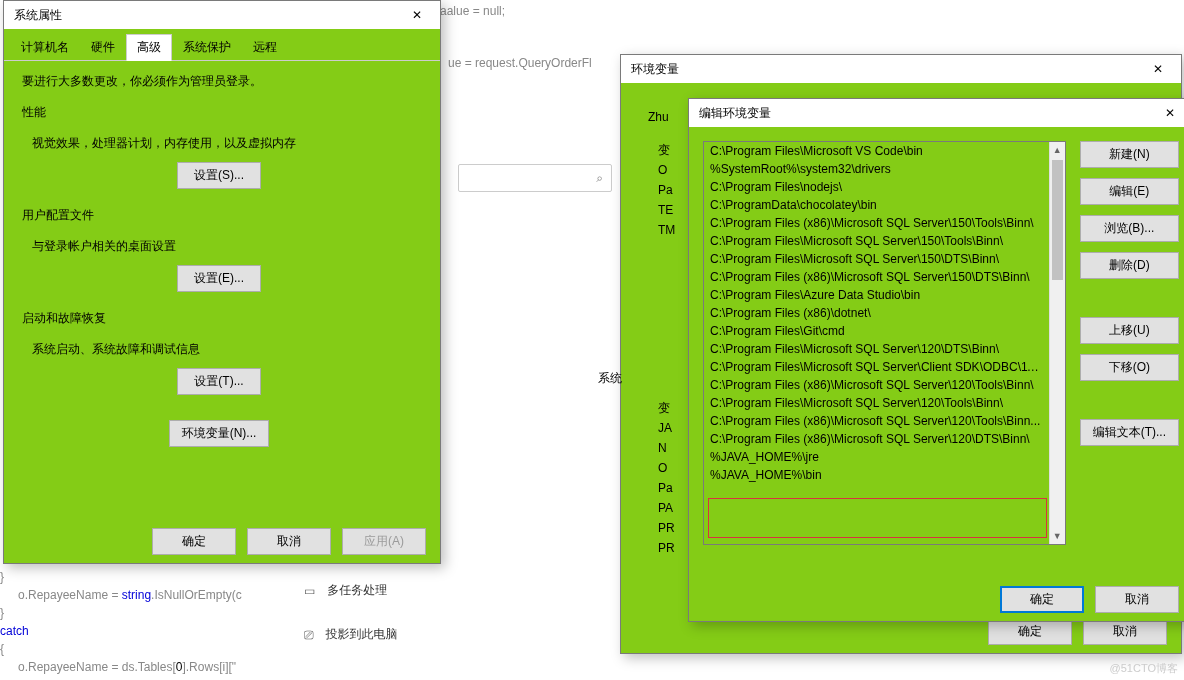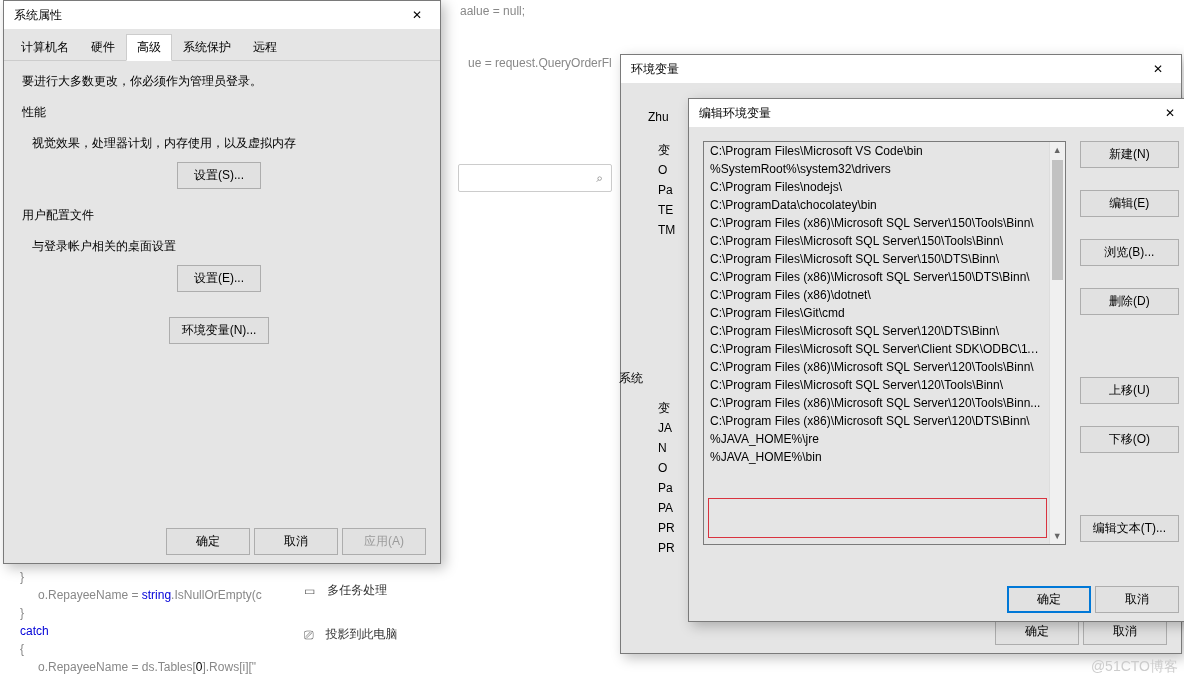--- a/index.html
+++ b/index.html
@@ -1,49 +1,49 @@
 <!DOCTYPE html>
 <html><head>
 <meta charset="utf-8">
 <style>
 *{box-sizing:border-box;font-family:"Microsoft YaHei",Tahoma,sans-serif;font-size:12px}
 body{margin:0;background:#fff;width:1184px;height:680px;position:relative;overflow:hidden;color:#000}
-.code-bg{position:absolute;left:0;top:0;right:0;color:#888;padding-left:20px;line-height:18px;font-family:Consolas,monospace}
+.code-bg{position:absolute;left:0;top:0;right:0;color:#888;line-height:18px;font-family:Consolas,monospace}
 .code-bg .kw{color:#0000d8}
-.dialog{position:absolute;background:#e5e5e5;border:1px solid #7a7a7a;box-shadow:4px 4px 12px rgba(0,0,0,.25)}
+.dialog{position:absolute;background:#84cc16;border:1px solid #7a7a7a;box-shadow:4px 4px 12px rgba(0,0,0,.25)}
 .titlebar{display:flex;align-items:center;justify-content:space-between;height:28px;padding:0 4px 0 10px;background:#fff;color:#000}
 .close-x{width:38px;height:22px;display:flex;align-items:center;justify-content:center;font-family:Arial}
 .tabs{display:flex;border-bottom:1px solid #ccc;padding:0 6px;margin-top:4px}
 .tab{padding:4px 10px;border:1px solid transparent;cursor:default;position:relative;top:1px}
 .tab.active{border:1px solid #ccc;border-bottom:1px solid #fff;background:#fff}
 .panel{padding:12px 18px}
 .fieldset{margin-bottom:18px}
 .fs-title{margin-bottom:6px}
 .fs-desc{margin:14px 0 10px 10px;color:#000}
 .btn{min-width:84px;padding:4px 12px;background:#e1e1e1;border:1px solid #adadad;cursor:default;text-align:center}
 .btn.wide{min-width:90px}
 .btn.primary{border:2px solid #0078d7;padding:3px 11px}
 .btn.disabled{color:#9b9b9b}
 .right-btn{display:flex;justify-content:center;margin-right:6px}
-.bottom-row{display:flex;justify-content:flex-end;gap:4px;padding:8px 14px}
+.bottom-row{display:flex;justify-content:flex-end;gap:11px;padding:8px 14px}
 .searchbox{position:absolute;left:458px;top:164px;width:154px;height:28px;border:1px solid #ccc;border-radius:2px;display:flex;align-items:center;justify-content:flex-end;padding:0 8px;color:#888}
 .settings-snippet{position:absolute;left:304px;top:582px;display:flex;align-items:center;gap:12px;color:#333}
 .settings-snippet .icon{color:#555;font-family:Arial}
 .listbox{border:1px solid #7a7a7a;height:404px;overflow:hidden;position:relative}
 .list-inner{position:absolute;top:0;left:0;right:16px}
 .list-inner .item{padding:2px 6px;white-space:nowrap;overflow:hidden;text-overflow:ellipsis}
 .scrollbar{position:absolute;right:0;top:0;bottom:0;width:16px;background:#f0f0f0;border-left:1px solid #ddd}
 .sb-btn{height:16px;display:flex;align-items:center;justify-content:center;color:#666;font-size:9px}
 .sb-thumb{position:absolute;left:2px;right:2px;top:18px;height:120px;background:#c2c2c2}
 .redbox{position:absolute;border:1px solid #d9333f;pointer-events:none}
 .envvar-labels{position:absolute;left:658px;top:140px;line-height:20px}
-.sys-label{position:absolute;left:619px;top:370px}
+.sys-label{position:absolute;left:598px;top:370px}
 .zhu{position:absolute;left:648px;top:110px}
-.side-btns{display:flex;flex-direction:column;gap:22px;margin-left:14px}
-.watermark{position:absolute;right:6px;bottom:4px;color:#ccc;font-size:14px}
+.side-btns{display:flex;flex-direction:column;gap:10px;margin-left:14px}
+.watermark{position:absolute;right:6px;bottom:4px;color:#ccc;font-size:11px}
 </style>
 </head>
 <body>
 
 <div class="code-bg" style="top:2px;left:440px">
   <div>a<span>alue = null;</span></div>
 </div>
 <div class="code-bg" style="top:54px;left:448px">
   <span>ue = request.QueryOrderFl</span>
 </div>
@@ -88,20 +88,27 @@
       <div class="fs-desc">视觉效果，处理器计划，内存使用，以及虚拟内存</div>
       <div class="right-btn">
           <button class="btn">设置(S)...</button>
         </div>
     </div>
     <div class="fieldset">
       <div class="fs-title">用户配置文件</div>
       <div class="fs-desc">与登录帐户相关的桌面设置</div>
       <div class="right-btn">
           <button class="btn">设置(E)...</button>
+        </div>
+    </div>
+    <div class="fieldset">
+      <div class="fs-title">启动和故障恢复</div>
+      <div class="fs-desc">系统启动、系统故障和调试信息</div>
+      <div class="right-btn">
+          <button class="btn">设置(T)...</button>
         </div>
     </div>
     <div class="right-btn" style="margin-top:25px">
         <button class="btn wide">环境变量(N)...</button>
       </div>
   </div>
   <div class="bottom-row" style="position:absolute;bottom:0;right:0">
     <button class="btn">确定</button>
     <button class="btn">取消</button>
     <button class="btn disabled">应用(A)</button>
@@ -147,20 +154,21 @@
     <div class="listbox" style="flex:1">
       <div class="list-inner" id="pathlist">
           <div class="item">C:\Program Files\Microsoft VS Code\bin</div>
           <div class="item">%SystemRoot%\system32\drivers</div>
           <div class="item">C:\Program Files\nodejs\</div>
           <div class="item">C:\ProgramData\chocolatey\bin</div>
           <div class="item">C:\Program Files (x86)\Microsoft SQL Server\150\Tools\Binn\</div>
           <div class="item">C:\Program Files\Microsoft SQL Server\150\Tools\Binn\</div>
           <div class="item">C:\Program Files\Microsoft SQL Server\150\DTS\Binn\</div>
           <div class="item">C:\Program Files (x86)\Microsoft SQL Server\150\DTS\Binn\</div>
+          <div class="item">C:\Program Files\Azure Data Studio\bin</div>
           <div class="item">C:\Program Files (x86)\dotnet\</div>
           <div class="item">C:\Program Files\Git\cmd</div>
           <div class="item">C:\Program Files\Microsoft SQL Server\120\DTS\Binn\</div>
           <div class="item">C:\Program Files\Microsoft SQL Server\Client SDK\ODBC\11...</div>
           <div class="item">C:\Program Files (x86)\Microsoft SQL Server\120\Tools\Binn\</div>
           <div class="item">C:\Program Files\Microsoft SQL Server\120\Tools\Binn\</div>
           <div class="item">C:\Program Files (x86)\Microsoft SQL Server\120\Tools\Binn...</div>
           <div class="item">C:\Program Files (x86)\Microsoft SQL Server\120\DTS\Binn\</div>
           <div class="item">%JAVA_HOME%\jre</div>
           <div class="item">%JAVA_HOME%\bin</div>

